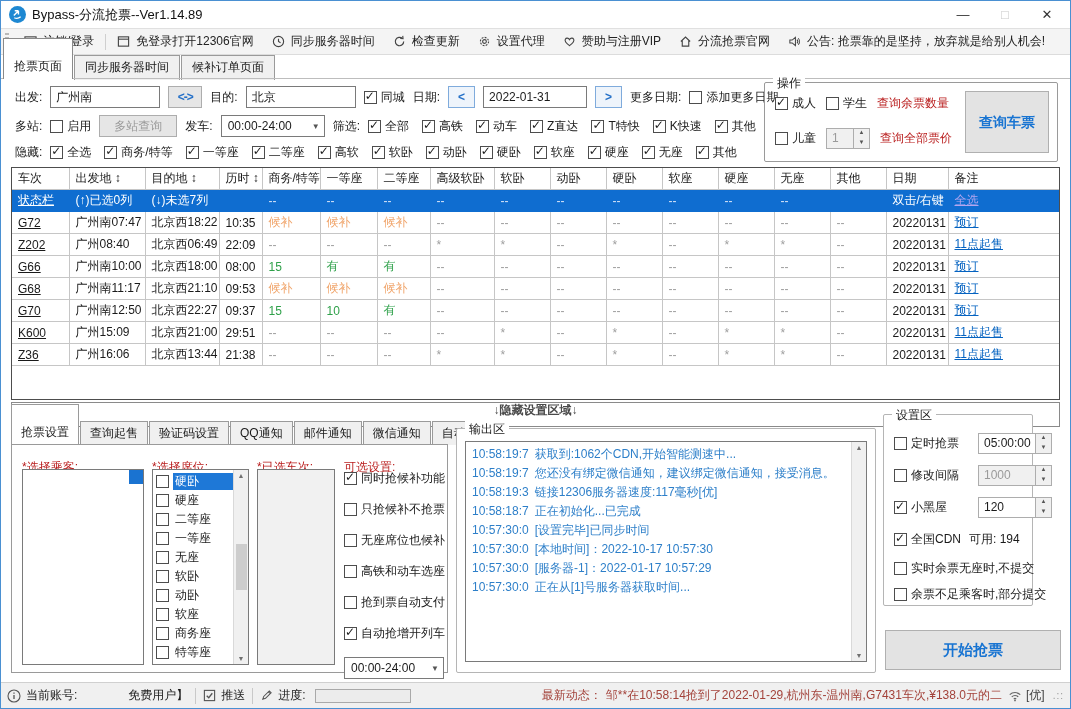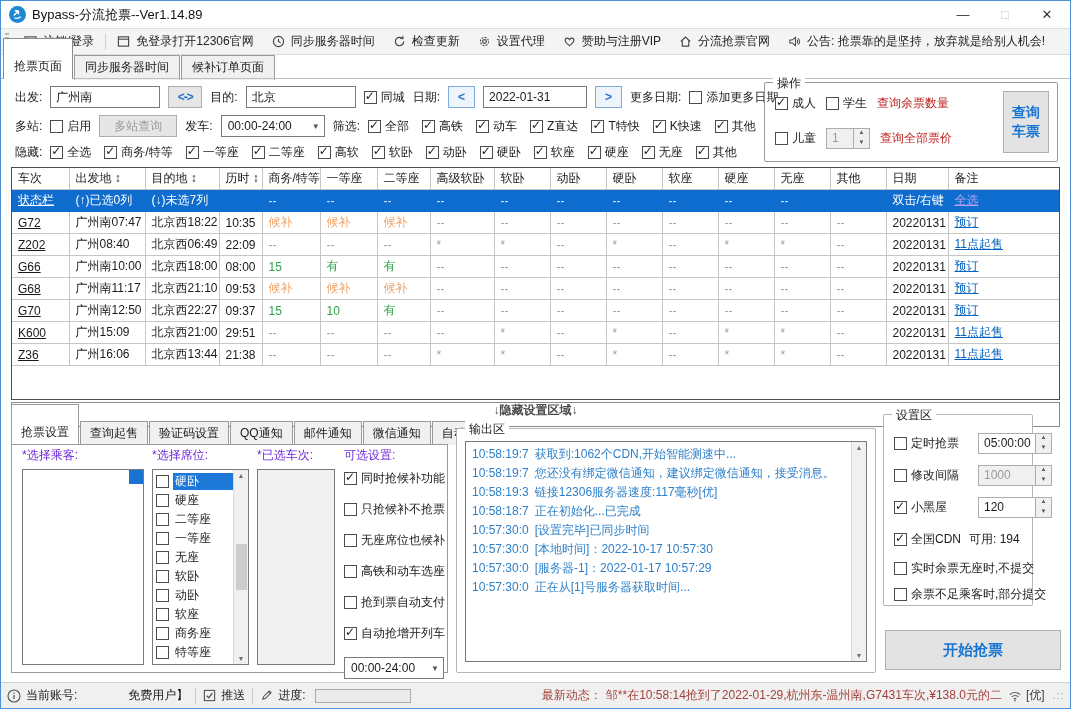--- a/index.html
+++ b/index.html
@@ -50,21 +50,21 @@
   .link{color:#b91c1c;cursor:pointer}
 
   .opgroup{position:absolute;right:12px;top:2px;width:294px;height:80px;border:1px solid #9a9a9a;border-radius:2px}
   .legend{position:absolute;top:-8px;left:8px;background:#fff;padding:0 4px;color:#1a1a1a}
   .oprow{position:absolute;left:10px;display:flex;align-items:center;gap:10px}
   .spinbox{display:inline-flex;align-items:stretch;border:1px solid #adadad;background:#fff;height:21px}
   .spinbox .val{padding:2px 5px;min-width:26px}
   .spin{display:flex;flex-direction:column;width:16px;border-left:1px solid #adadad;background:#f0f0f0}
   .spin span{flex:1;font-size:6px;line-height:7px;text-align:center;color:#555}
   .spinbox.dis{background:#f0f0f0}.spinbox.dis .val{color:#9a9a9a}
-  .bigbtn{position:absolute;right:8px;top:8px;width:46px;height:62px;border:1px solid #b0b0b0;background:#e3e3e3;color:#1874d2;font-weight:bold;font-size:14px;display:flex;flex-direction:column;align-items:center;justify-content:center;line-height:19px;cursor:default}
+  .bigbtn{position:absolute;right:8px;top:8px;width:84px;height:62px;border:1px solid #b0b0b0;background:#e3e3e3;color:#1874d2;font-weight:bold;font-size:14px;display:flex;flex-direction:row;align-items:center;justify-content:center;line-height:19px;cursor:default}
 
   
   .table-wrap{position:absolute;top:166px;left:10px;right:10px;height:233px;border:1px solid #4d4d4d;background:#fff;overflow:hidden}
   table{border-collapse:collapse;table-layout:fixed;width:100%;font-size:12px}
   th,td{border:1px solid #c6c6c6;padding:2px 6px;text-align:left;font-weight:normal;height:20px;overflow:hidden;white-space:nowrap}
   thead th{height:19px;border-top:none}
   th:first-child,td:first-child{border-left:none}
   th:last-child,td:last-child{border-right:none}
   .train-link{color:#1a1a1a;text-decoration:underline;cursor:pointer}
   .cell-link{color:#0563c1;text-decoration:underline;cursor:pointer}
@@ -78,21 +78,21 @@
   tr.sel .cell-link{color:#b4a6ef}
 
   
   .divider{position:absolute;top:401px;left:10px;right:10px;height:25px;border:1px solid #8a8a8a;background:#fff;text-align:center;color:#4a4a4a;font-weight:bold;line-height:15px}
 
   
   .stabs{position:absolute;top:421px;left:10px;display:flex;align-items:flex-end;height:22px}
   .stab{padding:3px 9px 3px;border:1px solid #9a9a9a;border-bottom:none;background:#f0f0f0;margin-right:1px;position:relative;top:1px;cursor:default}
   .stab.active{background:#fff;padding-top:19px;top:0;z-index:2}
   .bl-body{position:absolute;top:443px;left:10px;width:437px;height:229px;border:1px solid #9a9a9a;background:#fff}
-  .collabel{position:absolute;top:2px;color:#6d28d9}
+  .collabel{position:absolute;top:14px;color:#b91c1c}
   .listbox{position:absolute;top:24px;border:1px solid #7a7a7a;background:#fff}
   .pass-box{left:10px;width:122px;height:196px}
   .pass-mark{position:absolute;right:0;top:0;width:14px;height:14px;background:#1a73d1}
   .seat-box{left:140px;width:97px;height:196px;display:flex}
   .seat-items{flex:1;padding:2px 0 0 3px;overflow:hidden}
   .seat-item{display:flex;align-items:center;height:19px}
   .seat-item .sl{flex:1;padding-left:2px}
   .seat-item .sl.hl{background:#1e78d7;color:#fff}
   .vscroll{width:15px;background:#f0f0f0;border-left:1px solid #d9d9d9;display:flex;flex-direction:column;align-items:center;justify-content:space-between;padding:2px 0}
   .varr{font-size:7px;color:#707070}

